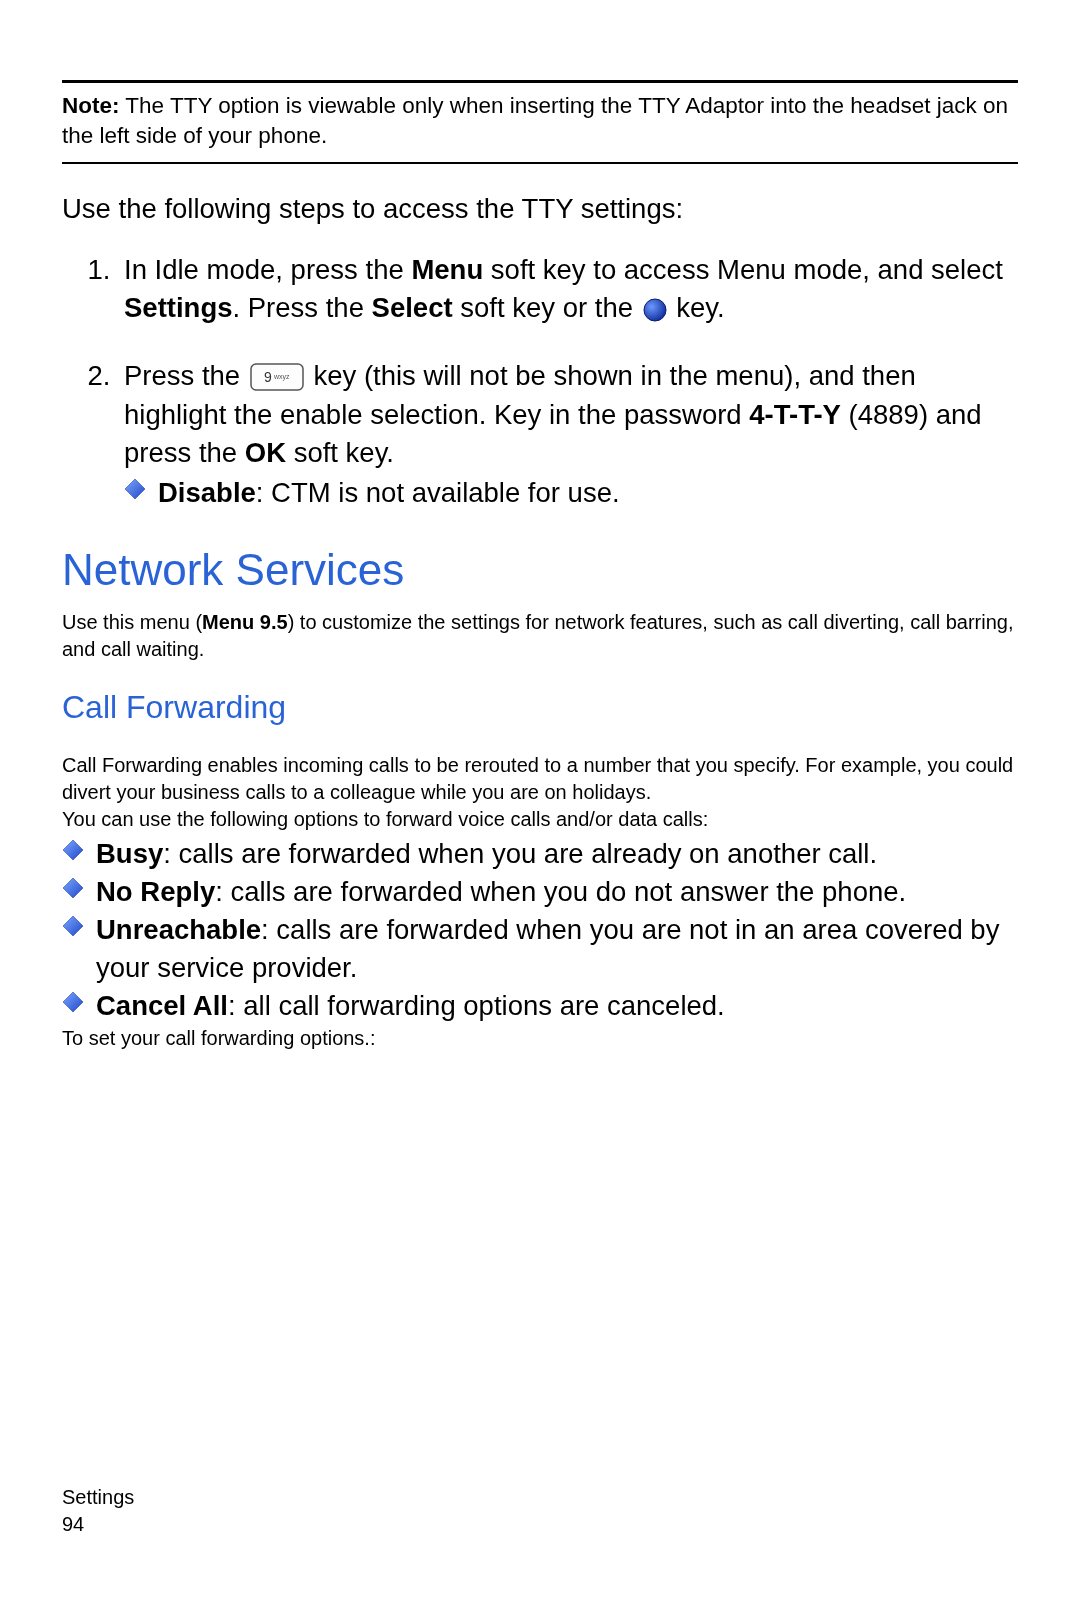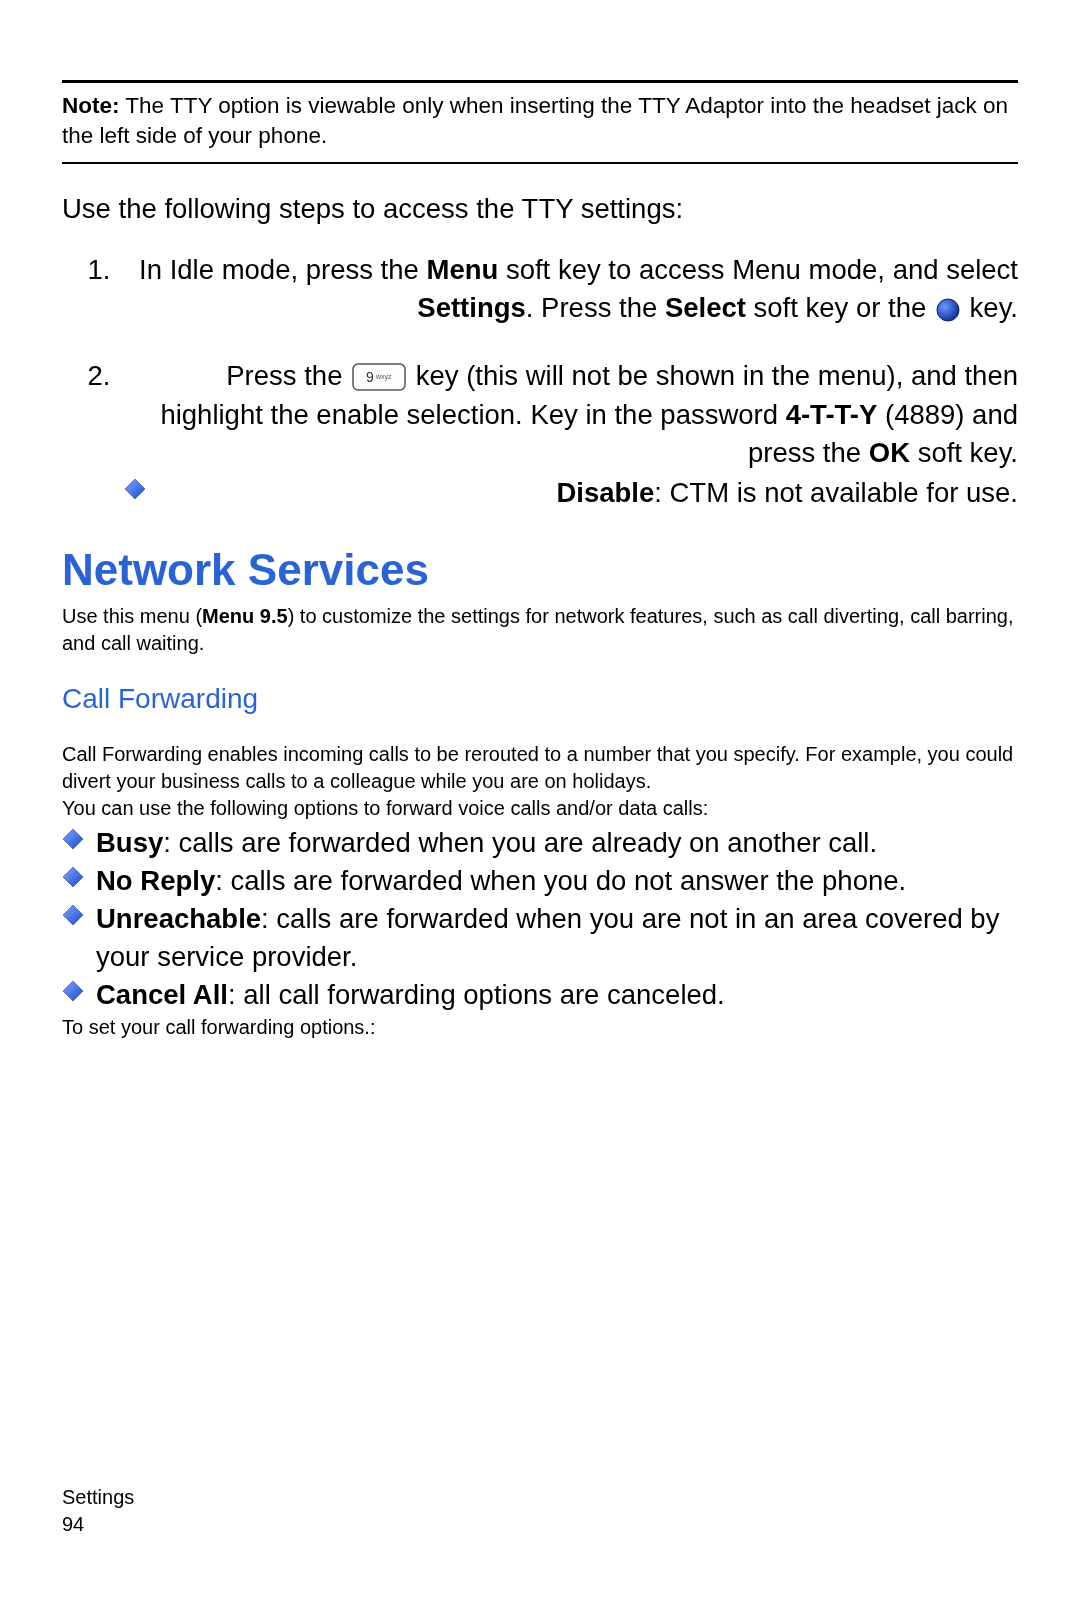--- a/index.html
+++ b/index.html
@@ -22,21 +22,20 @@
   .body-text {
     font-size: 27.5px;
     line-height: 1.35;
   }
   .intro { margin-bottom: 24px; }
   ol.steps {
     list-style: decimal;
     padding-left: 56px;
     font-size: 27.5px;
     line-height: 1.38;
-    text-align: right;
   }
   ol.steps > li { margin-bottom: 28px; padding-left: 6px; }
   ol.steps > li > p { margin-top: 22px; }
   .bold { font-weight: bold; }
   .inline-icon {
     display: inline-block;
     vertical-align: middle;
     margin: 0 2px;
   }
   .inline-icon.circle svg { width: 24px; height: 24px; display: inline-block; vertical-align: -3px;}
@@ -56,29 +55,29 @@
   }
   ul.diamond-list > li > .diamond {
     position: absolute;
     left: 0;
     top: 4px;
     width: 22px; height: 22px;
   }
   ul.diamond-list > li > .diamond svg { width: 22px; height: 22px; display: block; }
   h1.section {
     color: #2a63d6;
-    font-weight: 700;
+    font-weight: 400;
     font-size: 44px;
     margin-top: 34px;
-    margin-bottom: 8px;
+    margin-bottom: 14px;
   }
   h2.subsection {
     color: #2a63d6;
     font-weight: 400;
-    font-size: 28px;
+    font-size: 32px;
     margin-top: 26px;
     margin-bottom: 26px;
   }
   .para { font-size: 20px; line-height: 1.35; }
   .footer {
     position: absolute;
     left: 62px;
     bottom: 82px;
     font-size: 20px;
     line-height: 1.35;

